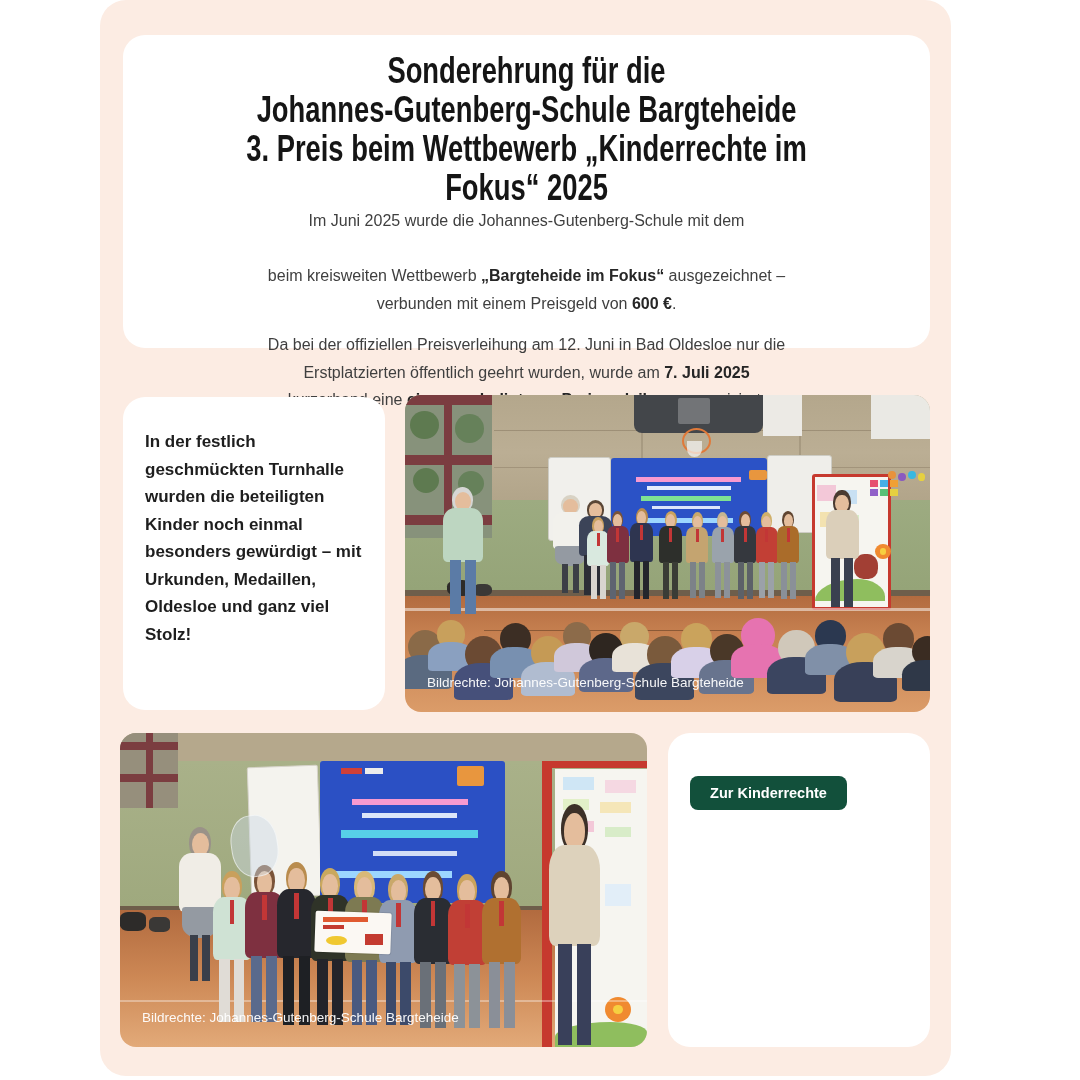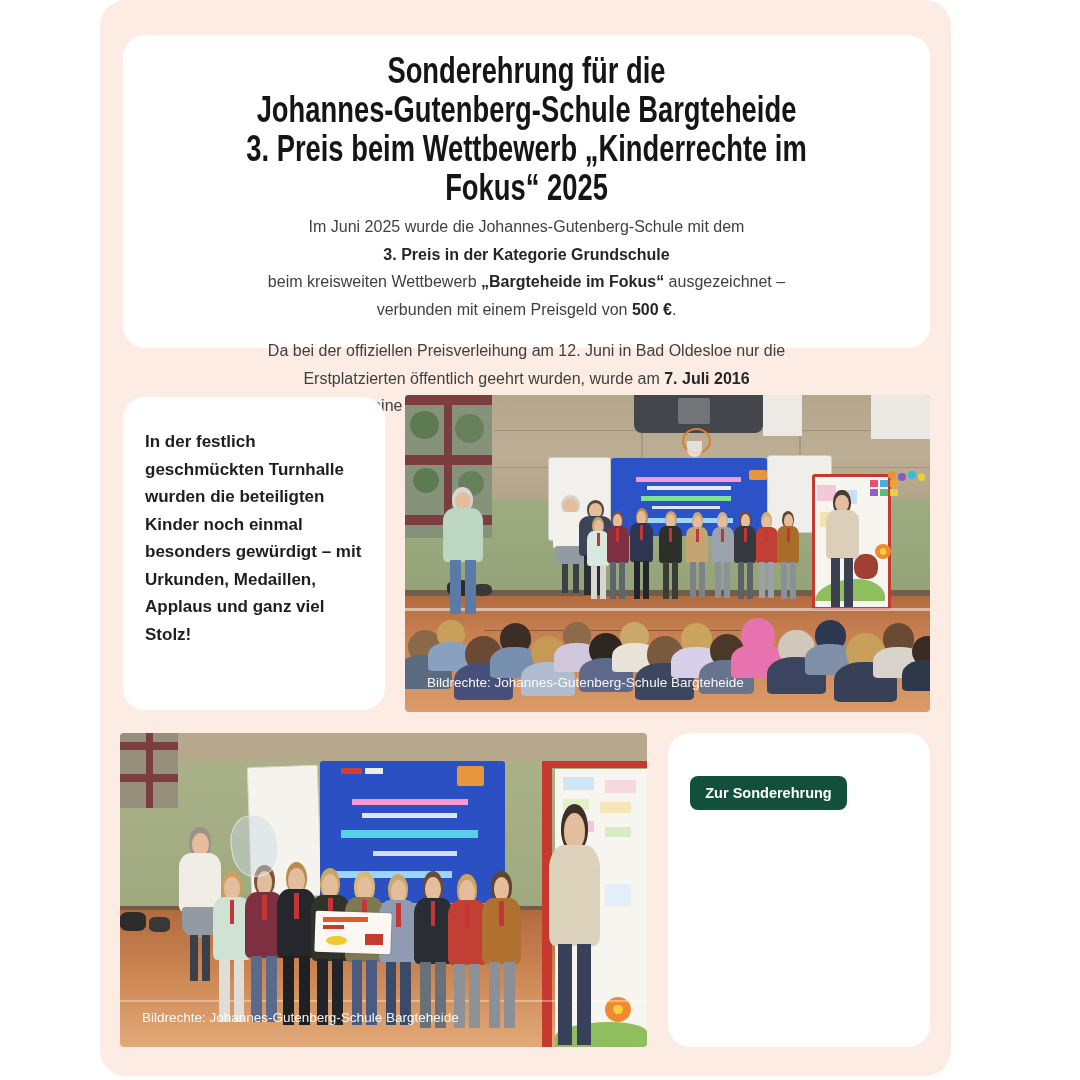--- a/index.html
+++ b/index.html
@@ -4,59 +4,59 @@
 <style>
   html,body{margin:0;padding:0;}
   body{font-family:"Liberation Sans",sans-serif;background:#ffffff;}
   .page{position:relative;width:1080px;height:1080px;background:#ffffff;overflow:hidden;}
   .canvas{position:absolute;left:100px;top:0;width:851px;height:1076px;background:#fcece3;border-radius:26px;}
   .card{position:absolute;background:#ffffff;border-radius:22px;box-sizing:border-box;}
   .header-card{left:23px;top:35px;width:807px;height:313px;text-align:center;padding-top:16px;}
   .title{margin:0;font-size:36px;line-height:39px;font-weight:700;color:#151515;white-space:pre-line;
          transform:scaleX(0.76);transform-origin:50% 0;letter-spacing:0;}
   .para{margin:0;font-size:16px;line-height:27.5px;color:#3f3f3f;white-space:pre-line;}
-  .para-1{margin-top:6px;}
+  .para-1{margin-top:0;}
   .para-2{margin-top:14px;}
   .para .b{font-weight:700;color:#262626;}
   .text-card{padding:31px 22px;}
   .card-s2{left:23px;top:397px;width:262px;height:313px;}
   .card-s3{left:568px;top:733px;width:262px;height:314px;}
   .card-text{margin:0;font-size:17px;line-height:27.5px;font-weight:700;color:#1e1e1e;}
   .btn{display:flex;align-items:center;justify-content:center;margin-top:12px;width:157px;height:34px;
        background:#12503b;color:#ffffff;font-size:14.5px;font-weight:700;border-radius:8px;text-decoration:none;}
-  .photo{position:absolute;overflow:hidden;border-radius:4px;}
+  .photo{position:absolute;overflow:hidden;border-radius:16px;}
   .photo1{left:305px;top:395px;width:525px;height:317px;
     background:linear-gradient(180deg,#b4a78c 0%,#bbae94 18%,#b2a58a 33%,#9dab81 33%,#95a478 61.5%,
       #6e5e4b 61.5%,#6e5e4b 63.5%,#b26b3f 63.5%,#c68050 75%,#db9c69 100%);}
   .photo2{left:20px;top:733px;width:527px;height:314px;
     background:linear-gradient(180deg,#b5a88c 0%,#b5a88c 9%,#a9b189 9%,#9fa97e 55%,
       #6e5e4b 55%,#6e5e4b 56.5%,#b26b3f 56.5%,#cd8855 78%,#e2aa79 100%);}
   .caption{position:absolute;left:22px;bottom:22px;z-index:6;color:rgba(255,255,255,.95);font-size:13.5px;}
 </style>
 </head>
 <body>
 
 <div class="page">
   <div class="canvas">
 
     <section class="card header-card">
       <h1 class="title">Sonderehrung für die
 Johannes-Gutenberg-Schule Bargteheide
 3. Preis beim Wettbewerb „Kinderrechte im Fokus“ 2025</h1>
       <p class="para para-1"><span>Im Juni 2025 wurde die Johannes-Gutenberg-Schule mit dem
-</span><span class="b">3. Preis in der Kategorie Grundschule</span><span>
+</span><span>
 beim kreisweiten Wettbewerb </span><span class="b">„Bargteheide im Fokus“</span><span> ausgezeichnet –
-verbunden mit einem Preisgeld von </span><span class="b">500 €</span><span>.</span></p>
+verbunden mit einem Preisgeld von </span><span class="b">600 €</span><span>.</span></p>
       <p class="para para-2"><span>Da bei der offiziellen Preisverleihung am 12. Juni in Bad Oldesloe nur die
-Erstplatzierten öffentlich geehrt wurden, wurde am </span><span class="b">7. Juli 2016</span><span>
+Erstplatzierten öffentlich geehrt wurden, wurde am </span><span class="b">7. Juli 2025</span><span>
 kurzerhand eine </span><span class="b">eigene schulinterne Preisverleihung</span><span> organisiert.</span></p>
     </section>
 
     <section class="card text-card card-s2">
-      <p class="card-text">In der festlich geschmückten Turnhalle wurden die beteiligten Kinder noch einmal besonders gewürdigt – mit Urkunden, Medaillen, Applaus und ganz viel Stolz!</p>
+      <p class="card-text">In der festlich geschmückten Turnhalle wurden die beteiligten Kinder noch einmal besonders gewürdigt – mit Urkunden, Medaillen, Oldesloe und ganz viel Stolz!</p>
     </section>
 
     <div class="photo photo1" id="photo1">
       <span class="caption">Bildrechte: Johannes-Gutenberg-Schule Bargteheide</span>
     <div style="position: absolute; left: 0%; top: 0%; width: 16.5%; height: 45%; background: rgb(135, 146, 123);"></div>
         <div style="position: absolute; left: 0%; top: 0%; width: 16.5%; height: 3%; background: rgb(123, 61, 64);"></div>
         <div style="position: absolute; left: 0%; top: 19%; width: 16.5%; height: 3%; background: rgb(123, 61, 64);"></div>
         <div style="position: absolute; left: 0%; top: 38%; width: 16.5%; height: 3%; background: rgb(123, 61, 64);"></div>
         <div style="position: absolute; left: 7.5%; top: 0%; width: 1.4%; height: 45%; background: rgb(123, 61, 64);"></div>
         <div style="position: absolute; left: 1%; top: 5%; width: 5.5%; height: 9%; background: rgb(94, 122, 80); border-radius: 50%;"></div>
@@ -340,17 +340,17 @@
         </div>
         <div style="position: absolute; left: 21%; top: 26%; width: 8.5%; height: 19%; background: rgba(205, 218, 228, 0.45); border-radius: 45%; border: 1px solid rgba(255, 255, 255, 0.55); transform: rotate(-8deg); z-index: 3;"></div>
         <div style="position: absolute; left: 37%; top: 57%; width: 14.5%; height: 13%; background: rgb(251, 248, 243); border-radius: 2px; transform: rotate(2deg); box-shadow: rgba(0, 0, 0, 0.08) 0px 0px 0px 1px; z-index: 3;"></div>
         <div style="position: absolute; left: 38.5%; top: 58.5%; width: 8.5%; height: 1.6%; background: rgb(224, 90, 48); border-radius: 0px; z-index: 4;"></div>
         <div style="position: absolute; left: 38.5%; top: 61%; width: 4%; height: 1.4%; background: rgb(196, 59, 48); border-radius: 0px; z-index: 4;"></div>
         <div style="position: absolute; left: 39%; top: 64.5%; width: 4%; height: 3%; background: rgb(240, 200, 48); border-radius: 50%; z-index: 4;"></div>
         <div style="position: absolute; left: 46.5%; top: 64%; width: 3.5%; height: 3.5%; background: rgb(196, 59, 48); border-radius: 0px; z-index: 4;"></div>
       </div>
 
     <section class="card text-card card-s3">
-      <a class="btn" href="#">Zur Sonderehrung</a>
+      <a class="btn" href="#">Zur Kinderrechte</a>
     </section>
 
   </div>
 </div>
 
 </body></html>

